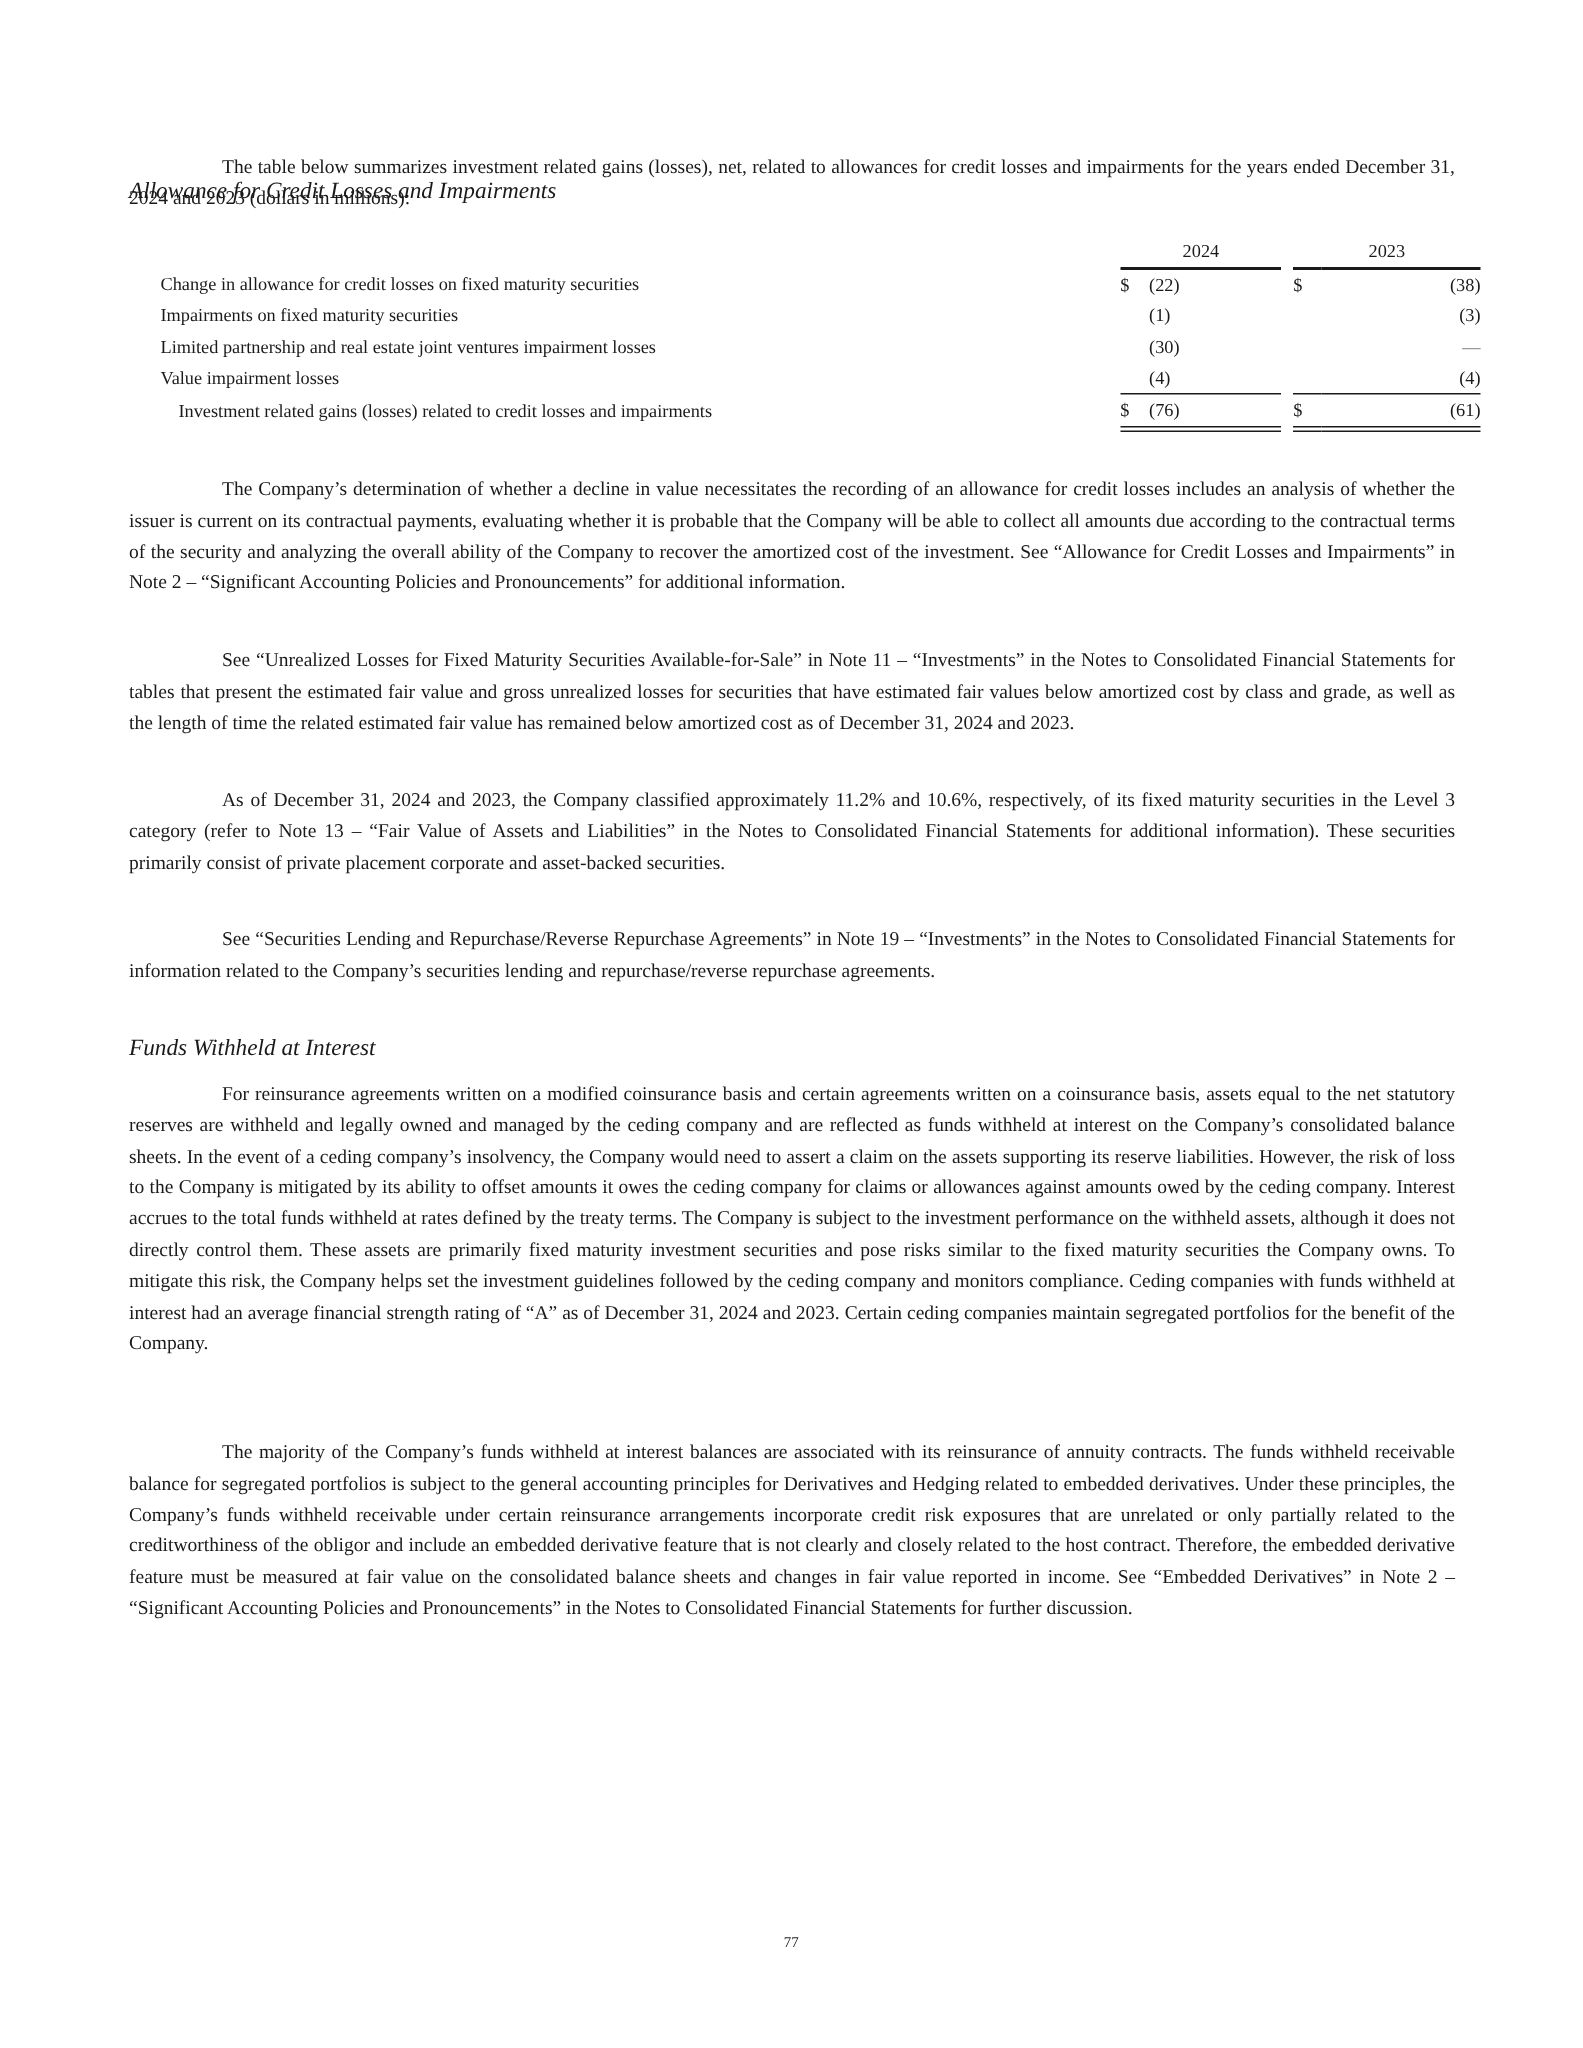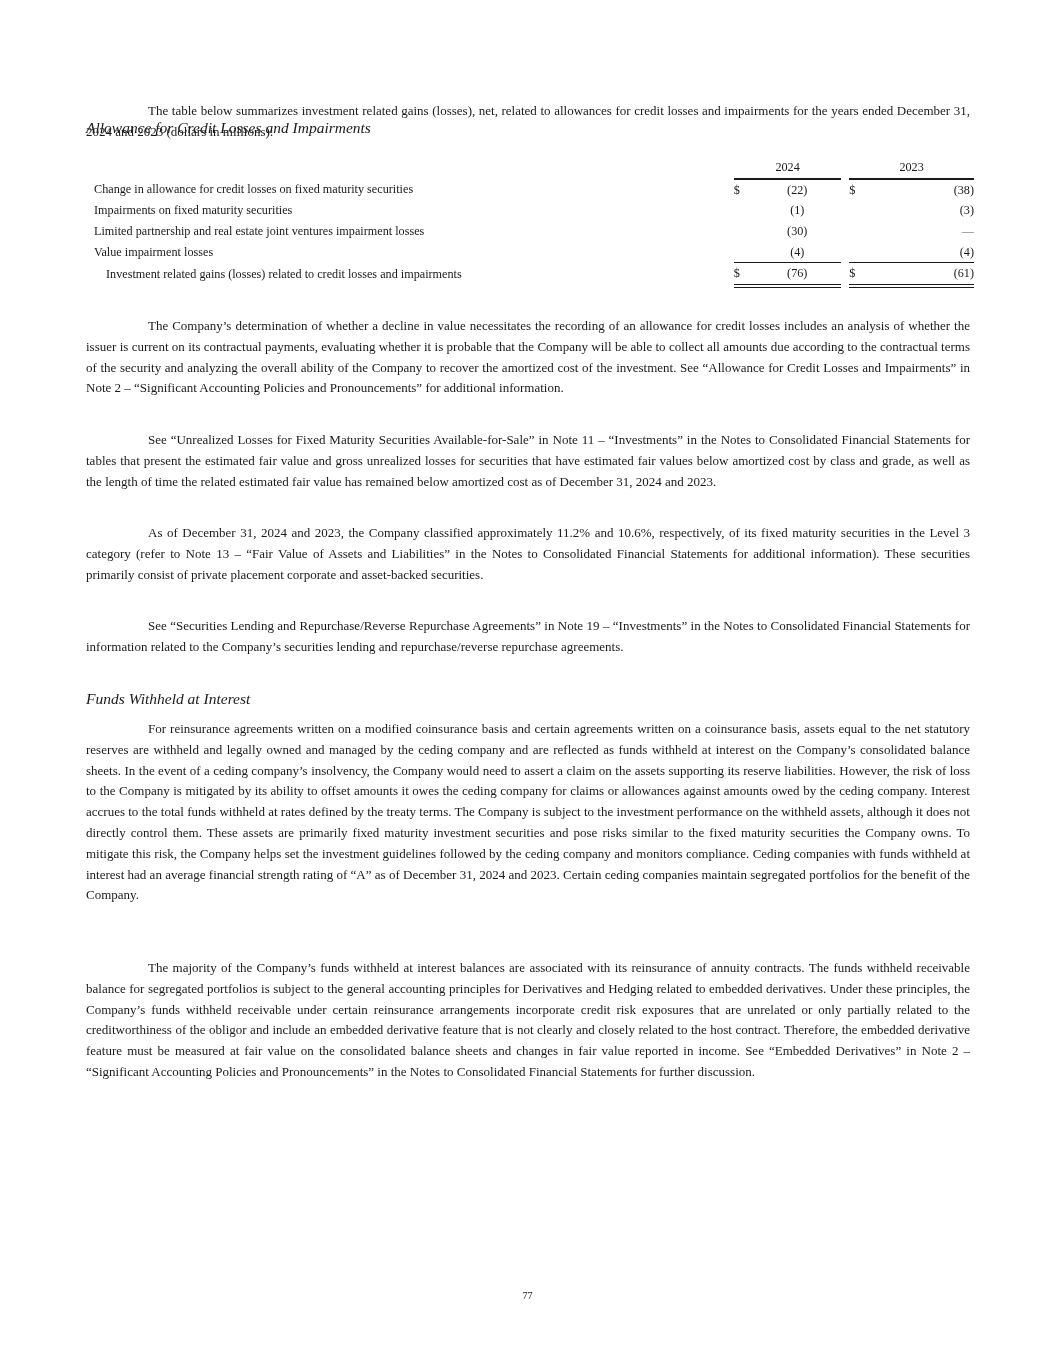--- a/index.html
+++ b/index.html
@@ -12,29 +12,29 @@
   .heading {
     position: absolute; left: 0; font-style: italic; font-size: 15.5px; line-height: 20px;
     white-space: nowrap;
   }
   .para {
     position: absolute; left: 0; width: 884px;
     font-size: 13px; line-height: 20.8px; text-align: justify;
     text-indent: 62px; margin: 0;
   }
   table.fin {
-    position: absolute; left: 4px; top: 157px; width: 884px;
+    position: absolute; left: 17px; top: 157px; width: 884px;
     border-collapse: collapse; font-size: 12.2px;
   }
   table.fin td { padding: 0; height: 20.6px; vertical-align: middle; white-space: nowrap; }
   td.label { width: 630px; padding-left: 4px !important; }
   td.label.total { padding-left: 16px !important; }
   td.gap { width: 10px; }
   td.cur { width: 20px; text-align: left; }
-  td.num { width: 92px; text-align: center; }
+  td.num { width: 92px; text-align: left; }
   td.num2 { width: 110px; text-align: right; }
   th.year { font-weight: normal; text-align: center; font-size: 12.2px; height: 18px; padding-bottom: 2px; border-bottom: 2px solid #1a1a1a; }
   tr.total-row td.cur, tr.total-row td.num, tr.total-row td.num2 {
     border-top: 1.5px solid #1a1a1a; border-bottom: 4px double #1a1a1a;
   }
   .page-number {
     position: absolute; left: 0; width: 1055px; top: 1290px; text-align: center;
     font-size: 10px;
   }
 </style>

